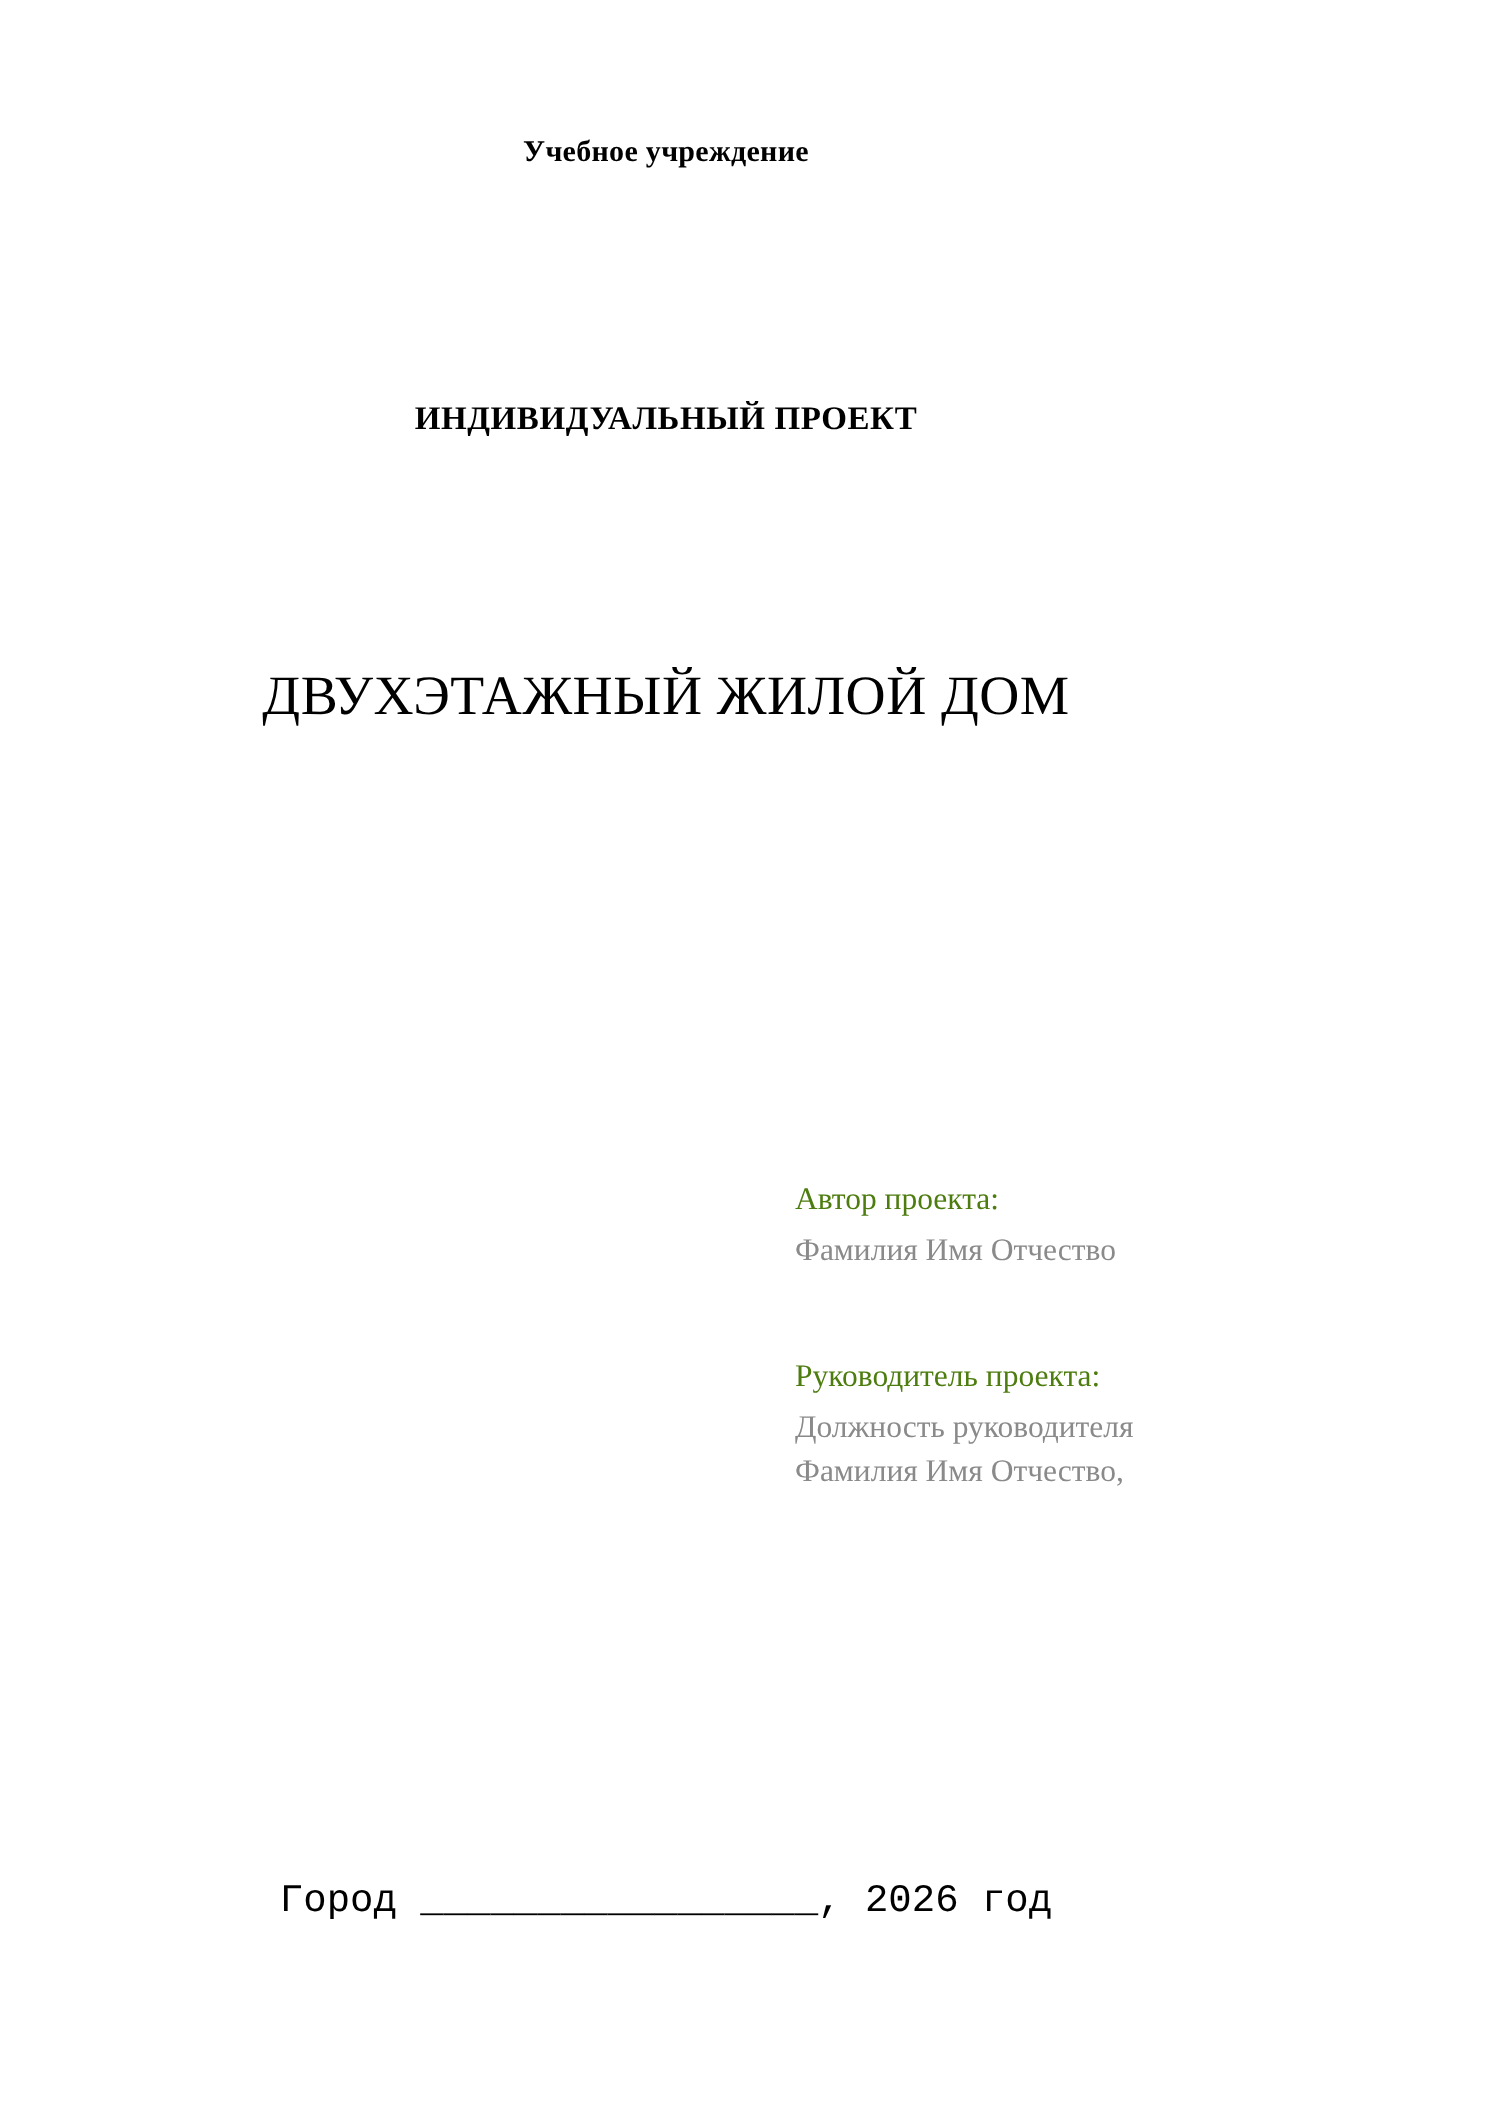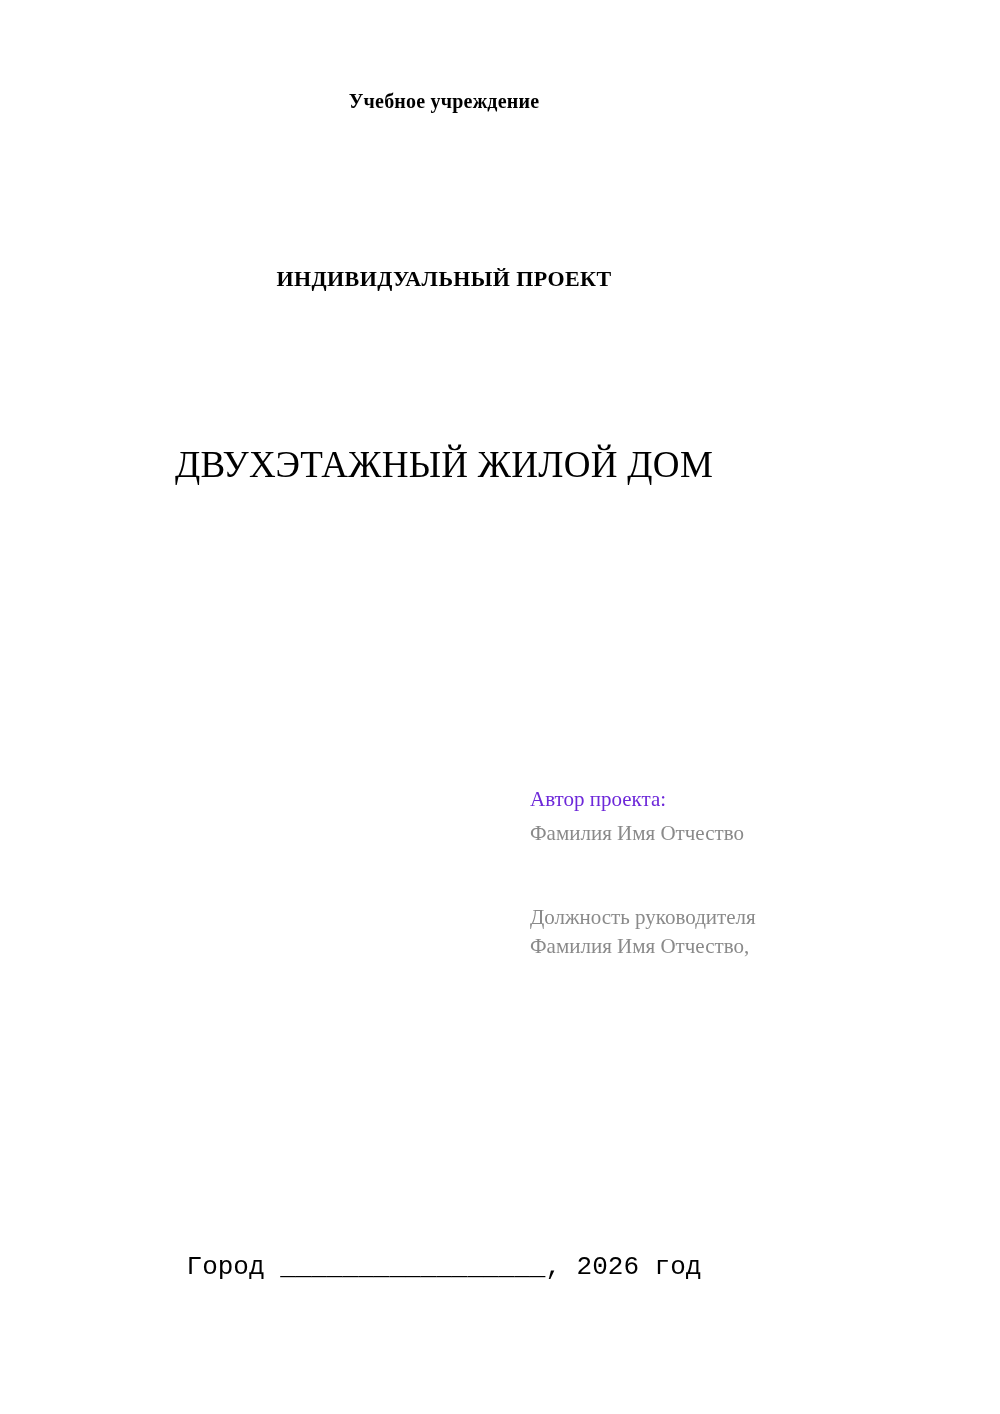--- a/index.html
+++ b/index.html
@@ -54,21 +54,21 @@
   }
   .credits {
     position: absolute;
     top: 785px;
     left: 530px;
     width: 420px;
     text-align: left;
   }
   .credits .role {
     font-size: 21px;
-    color: #6d28d9;
+    color: #4d7c0f;
     margin: 0 0 6px 0;
     line-height: 1.35;
   }
   .credits .value {
     font-size: 21px;
     color: #8a8a8a;
     margin: 0;
     line-height: 1.4;
   }
   .credits .block-gap {
@@ -94,19 +94,20 @@
   <div class="doc-type">ИНДИВИДУАЛЬНЫЙ ПРОЕКТ</div>
 
   <div class="doc-title">ДВУХЭТАЖНЫЙ ЖИЛОЙ ДОМ</div>
 
   <div class="credits">
     <p class="role">Автор проекта:</p>
     <p class="value">Фамилия Имя Отчество</p>
 
     <div class="block-gap"></div>
 
+    <p class="role">Руководитель проекта:</p>
     <p class="value">Должность руководителя</p>
     <p class="value">Фамилия Имя Отчество,</p>
   </div>
 
   <div class="footer">Город _________________, 2026 год</div>
 
 </div>
 
 </body></html>

